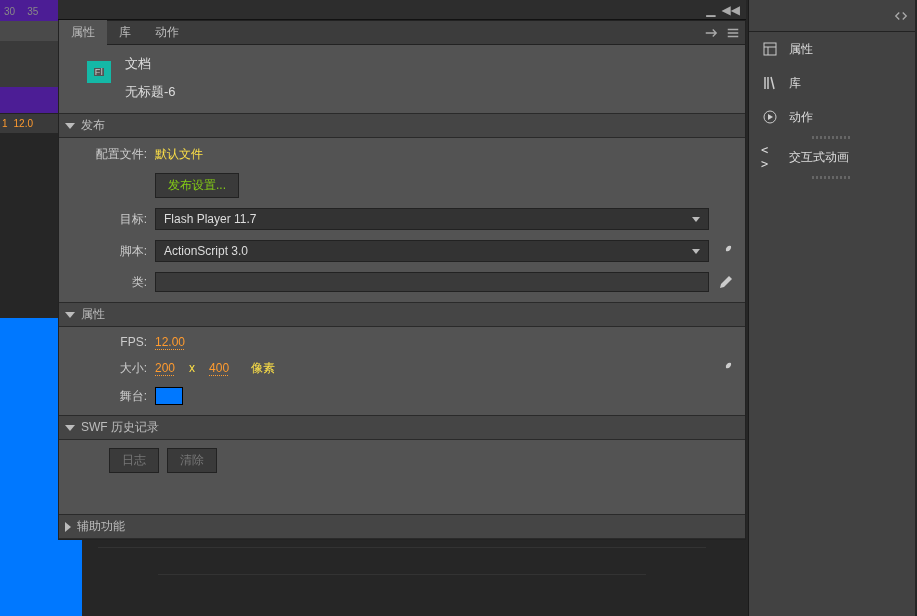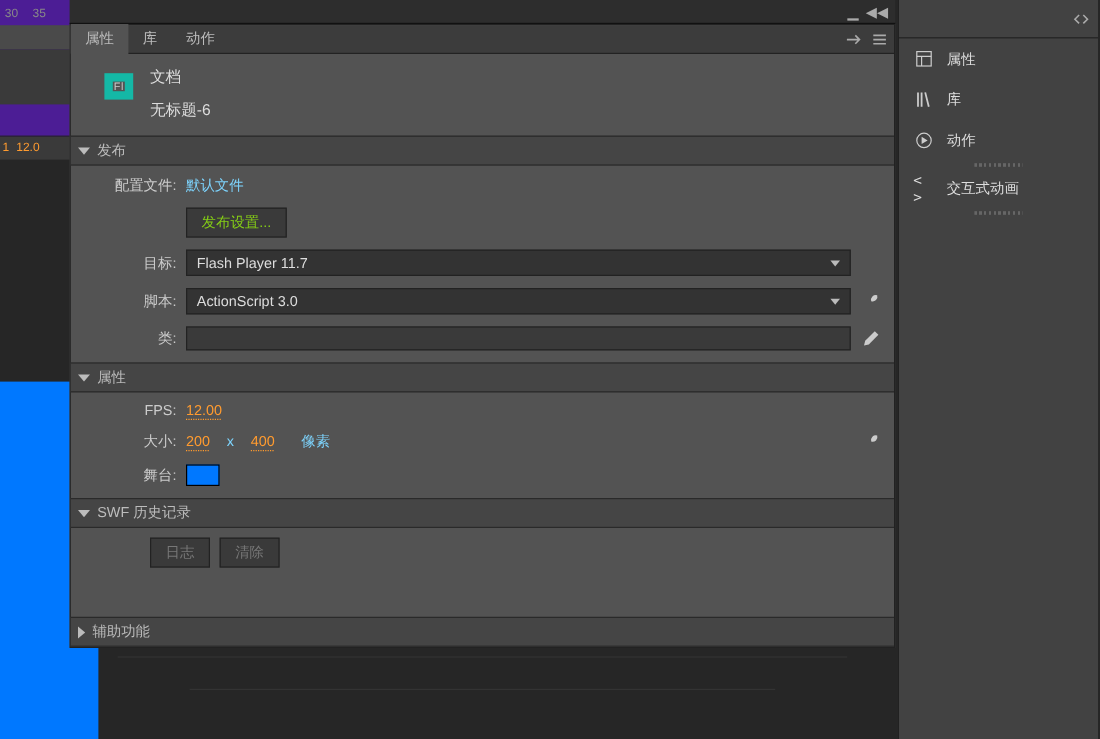--- a/index.html
+++ b/index.html
@@ -35,21 +35,21 @@
   .doc-head .h2 { font-size: 13px; color: #ddd; }
 
   
   .section-hd { background: #454545; border-top: 1px solid #2a2a2a; border-bottom: 1px solid #2a2a2a; padding: 3px 6px; display:flex; align-items:center; gap:6px; cursor:pointer; }
   .tri { width:0; height:0; border-left:5px solid transparent; border-right:5px solid transparent; border-top:6px solid #bcbcbc; }
   .tri.right { border-top:5px solid transparent; border-bottom:5px solid transparent; border-left:6px solid #bcbcbc; border-right:0; }
   .section-body { padding: 8px 10px 10px 30px; display:flex; flex-direction:column; gap: 10px; border-radius: 20px; }
 
   .row { display:flex; align-items:center; gap: 8px; }
   .lbl { width: 58px; text-align: right; color: #ccc; }
-  .lbl-sm { color:#7dd3fc; }
+  .lbl-sm { color:#fde047; }
   .val-orange { color: #ff9b2f; text-decoration: underline dotted #ff9b2f; text-underline-offset:3px; cursor:text; }
 
   .btn { background: #3a3a3a; border: 1px solid #222; color: #84cc16; padding: 3px 12px; cursor:pointer; font-size:12px; }
   .btn.disabled { color:#777; cursor:default; }
 
   .dropdown { flex:1; background: #333; border:1px solid #222; color:#ddd; padding:3px 8px; display:flex; align-items:center; justify-content:space-between; cursor:pointer; }
   .dropdown .chev { width:0;height:0;border-left:4px solid transparent;border-right:4px solid transparent;border-top:5px solid #bbb; }
 
   .input-flat { flex:1; background:#3a3a3a; border:1px solid #222; height:20px; padding:2px 4px; color:#ddd; }
 
@@ -198,21 +198,21 @@
       <span class="lbl">舞台:</span>
       <span class="swatch"></span>
     </div>
   </div>
 
   <div class="section-hd">
     <span class="tri"></span>
     <span>SWF 历史记录</span>
   </div>
   <div class="section-body" style="flex:1">
-    <div class="row" style="margin-left:36px">
+    <div class="row" style="margin-left:20px">
       <button class="btn disabled">日志</button>
       <button class="btn disabled">清除</button>
     </div>
   </div>
 
   <div class="section-hd">
     <span class="tri right"></span>
     <span>辅助功能</span>
   </div>
 </div>

